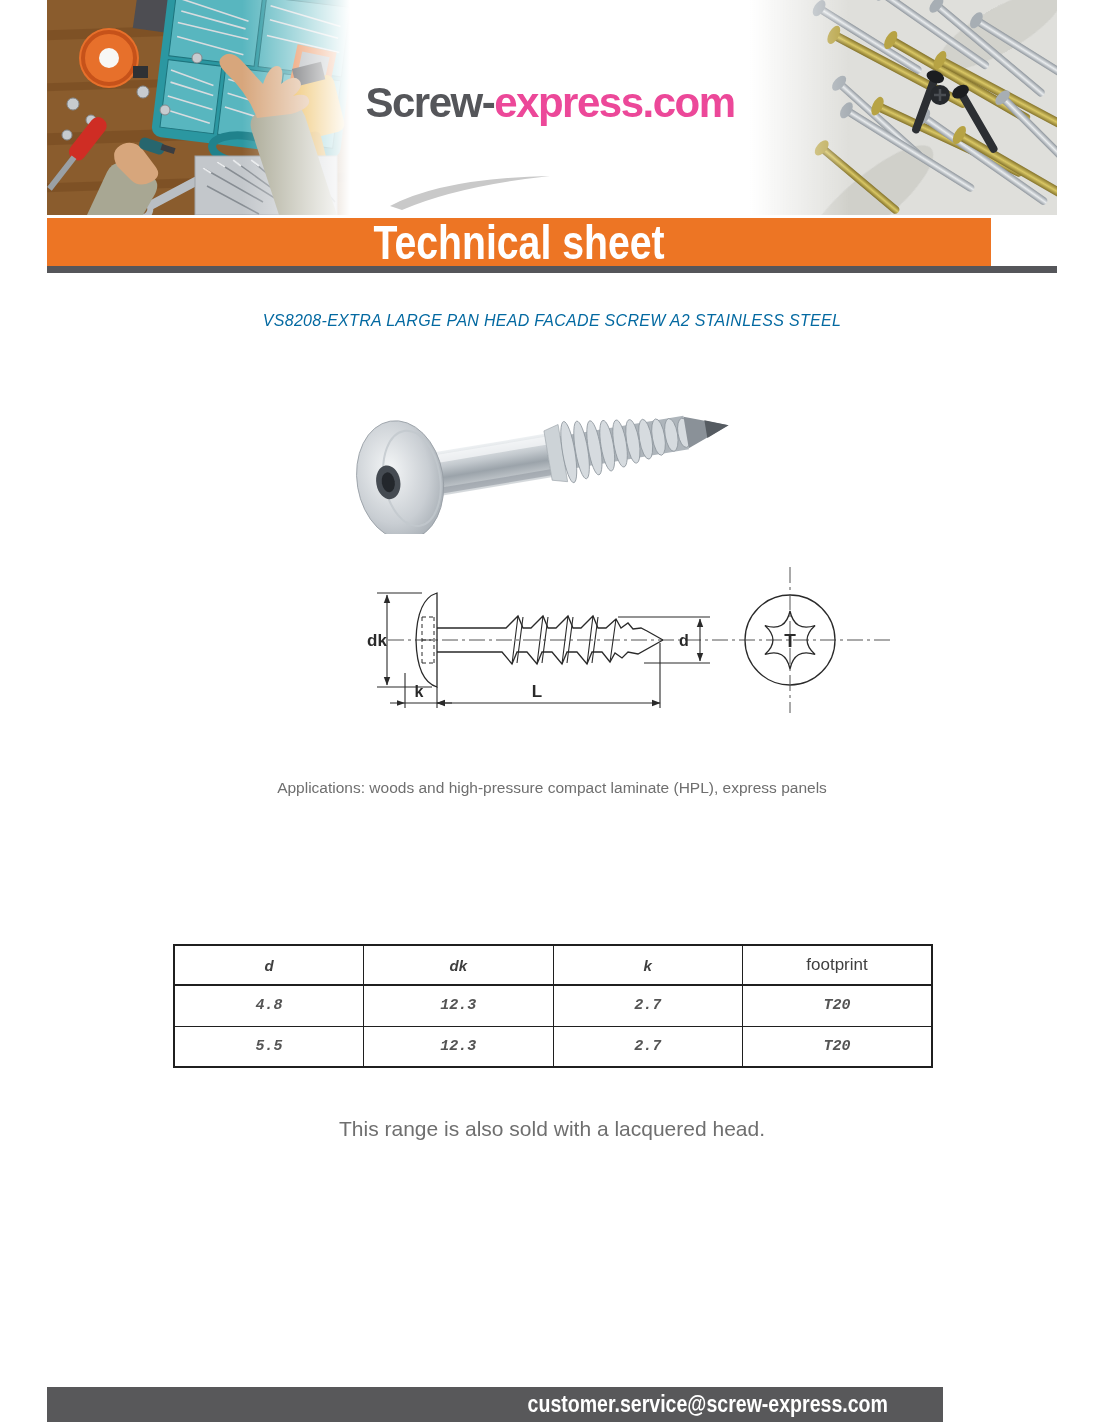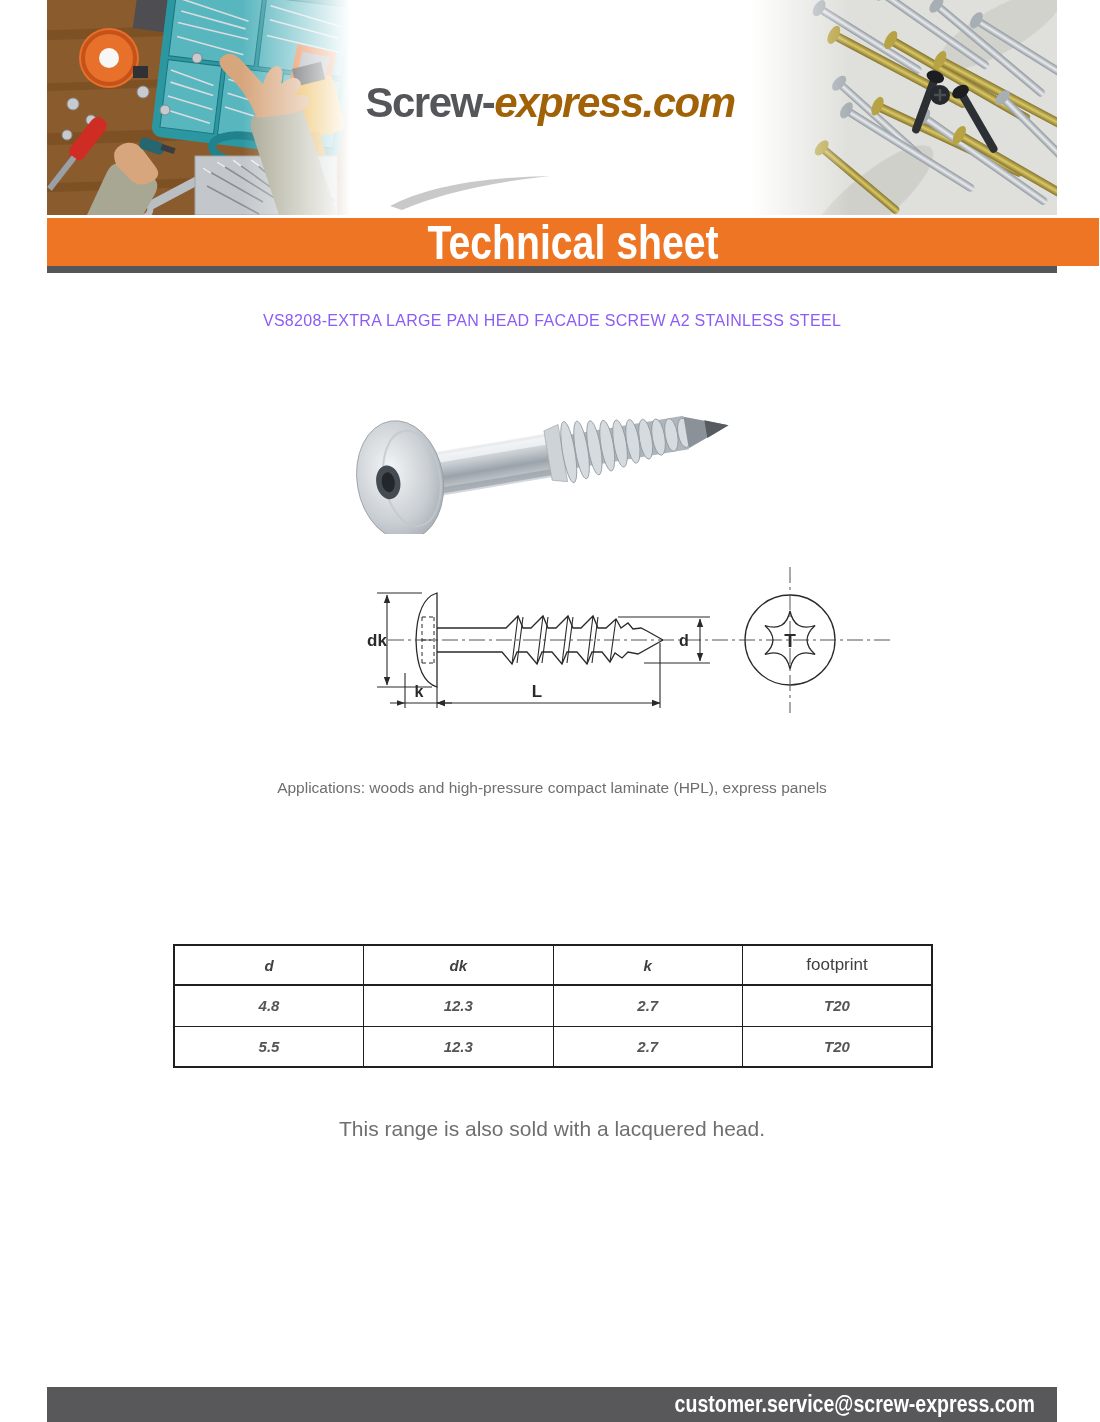--- a/index.html
+++ b/index.html
@@ -4,48 +4,48 @@
 <style>
   html,body{margin:0;padding:0;background:#ffffff;}
   .page{position:relative;width:1100px;height:1422px;background:#fff;overflow:hidden;
         font-family:"Liberation Sans",sans-serif;}
   .abs{position:absolute;}
 
   
   .logo{position:absolute;left:350px;top:82px;width:400px;text-align:center;
         font-size:42px;font-weight:700;letter-spacing:-1.5px;line-height:1;white-space:nowrap;}
   .logo .dark{color:#55565A;}
-  .logo .orng{color:#a16207;font-style:italic;}
-  .banner{position:absolute;left:47px;top:218px;width:1052px;height:48px;background:#ED7524;
+  .logo .orng{color:#ec4899;}
+  .banner{position:absolute;left:47px;top:218px;width:944px;height:48px;background:#ED7524;
           text-align:center;overflow:visible;}
   .banner .cond{display:inline-block;transform:scaleX(0.8);transform-origin:center;
           font-size:49px;font-weight:700;color:#fff;line-height:48px;letter-spacing:0;}
   .graystrip{position:absolute;left:47px;top:266px;width:1010px;height:7px;background:#55565A;}
 
   
   .title{position:absolute;left:47px;top:312px;width:1010px;text-align:center;
-         font-size:16px;font-weight:500;letter-spacing:.3px;color:#8b5cf6;line-height:18px;}
+         font-size:16px;font-weight:500;letter-spacing:.3px;color:#0369a1;line-height:18px;font-style:italic;}
   .apps{position:absolute;left:47px;top:779px;width:1010px;text-align:center;
         font-size:15.5px;color:#6F6F6F;}
   .note{position:absolute;left:47px;top:1117px;width:1010px;text-align:center;
         font-size:21px;color:#6F6F6F;}
 
   
   table.spec{position:absolute;left:173px;top:944px;width:760px;border-collapse:collapse;
              table-layout:fixed;border:2px solid #1f1f1f;}
   table.spec th,table.spec td{border:1px solid #1f1f1f;text-align:center;vertical-align:middle;}
   table.spec thead tr{height:40px;border-bottom:2px solid #1f1f1f;}
   table.spec tbody tr{height:41px;}
   table.spec th{font-size:15px;font-weight:700;font-style:italic;color:#3f3f3f;}
   table.spec th.fp{font-size:17px;font-weight:400;font-style:normal;color:#3f3f3f;border-radius:6px;}
-  table.spec td{font-size:15px;font-weight:700;font-style:italic;color:#555;}
+  table.spec td{font-size:15px;font-weight:700;font-style:italic;color:#555;font-family:Liberation Mono, monospace;}
 
   
-  .footer{position:absolute;left:47px;top:1387px;width:1010px;height:35px;background:#58585A;
-          text-align:right;padding-right:22px;box-sizing:border-box;}
+  .footer{position:absolute;left:47px;top:1387px;width:896px;height:35px;background:#58585A;
+          text-align:right;padding-right:55px;box-sizing:border-box;}
   .footer .cond-f{display:inline-block;transform:scaleX(0.85);transform-origin:right center;
           font-size:23px;font-weight:700;color:#fff;line-height:35px;white-space:nowrap;}
 </style>
 </head>
 <body>
 
 <div class="page">
 
   <div>
 

